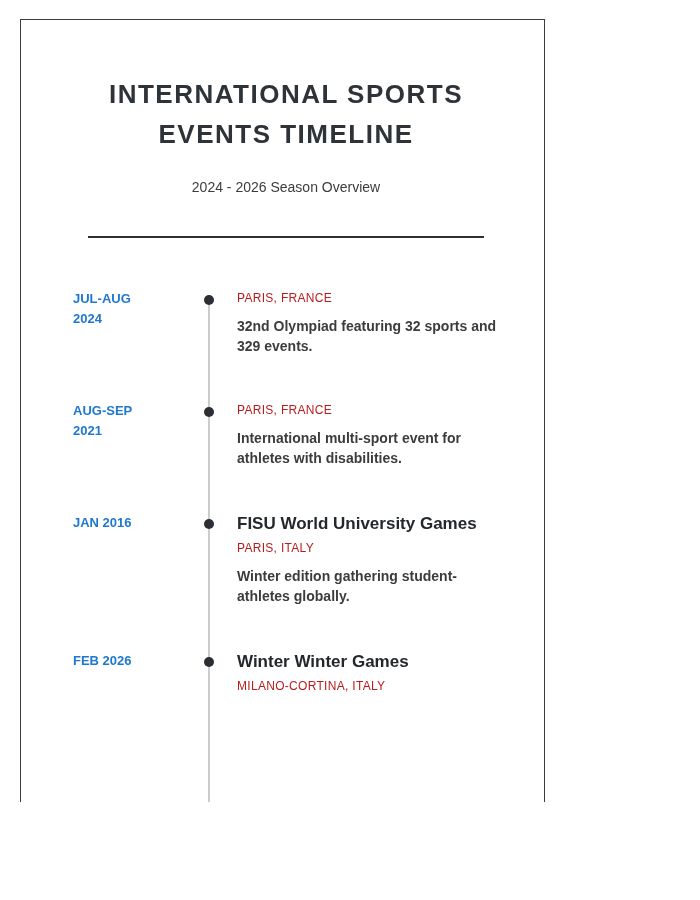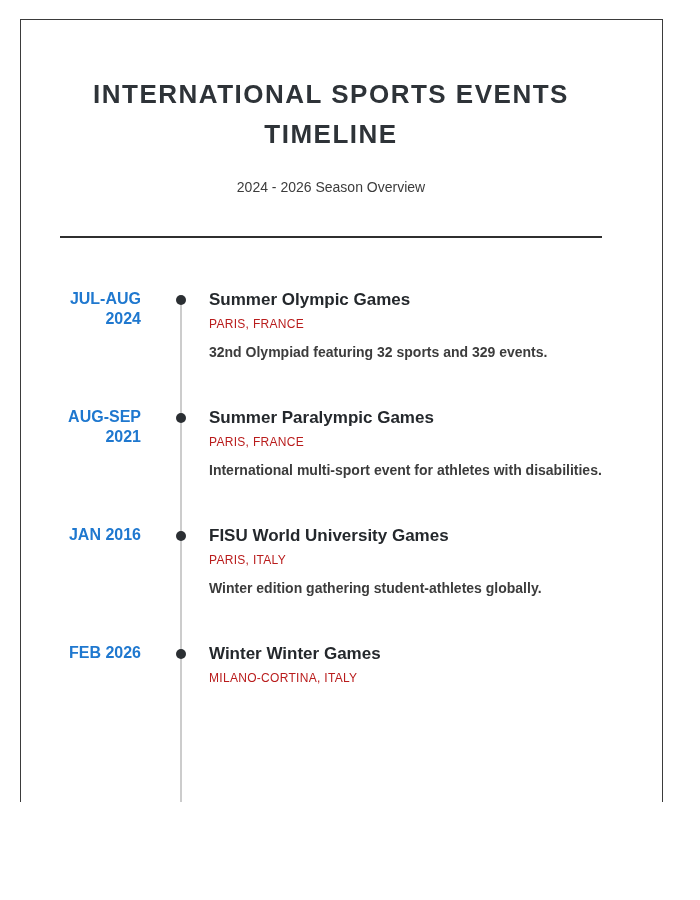--- a/index.html
+++ b/index.html
@@ -10,25 +10,25 @@
   }
   body {
     width: 700px;
     height: 900px;
     overflow: hidden;
   }
   .page {
     position: relative;
     box-sizing: border-box;
     margin: 19px 0 0 20px;
-    width: 643px;
+    width: 525px;
     height: 783px;
     border: 1px solid #3b3b3b;
     border-bottom: none;
-    padding: 54px 45px 0 24px;
+    padding: 54px 45px 0 52px;
     overflow: hidden;
     background: #ffffff;
   }
   .doc-title {
     margin: 0 15px;
     font-size: 26px;
     line-height: 40px;
     font-weight: 700;
     letter-spacing: 1.5px;
     text-align: center;
@@ -62,23 +62,22 @@
   .entry {
     position: relative;
     padding-left: 164px;
     margin-bottom: 44px;
   }
   .entry-date {
     position: absolute;
     left: 0;
     top: 1px;
     width: 96px;
-    text-align: right;
     white-space: pre-line;
-    font-size: 16px;
+    font-size: 13px;
     line-height: 20px;
     font-weight: 700;
     color: #1f78cf;
   }
   .dot {
     position: absolute;
     left: 131px;
     top: 7px;
     width: 10px;
     height: 10px;
@@ -115,32 +114,30 @@
   <p class="doc-subtitle">2024 - 2026 Season Overview</p>
   <div class="rule"></div>
   <div class="timeline">
     <div class="tl-line"></div>
 
   <div class="entry">
     <div class="entry-date">JUL-AUG
 2024</div>
     <span class="dot"></span>
     <div class="event-content">
-      <div class="event-title">Summer Olympic Games</div>
       <div class="event-location">PARIS, FRANCE</div>
       <div class="event-desc">32nd Olympiad featuring 32 sports and 329 events.</div>
     </div>
   </div>
 
   <div class="entry">
     <div class="entry-date">AUG-SEP
 2021</div>
     <span class="dot"></span>
     <div class="event-content">
-      <div class="event-title">Summer Paralympic Games</div>
       <div class="event-location">PARIS, FRANCE</div>
       <div class="event-desc">International multi-sport event for athletes with disabilities.</div>
     </div>
   </div>
 
   <div class="entry">
     <div class="entry-date">JAN 2016</div>
     <span class="dot"></span>
     <div class="event-content">
       <div class="event-title">FISU World University Games</div>

